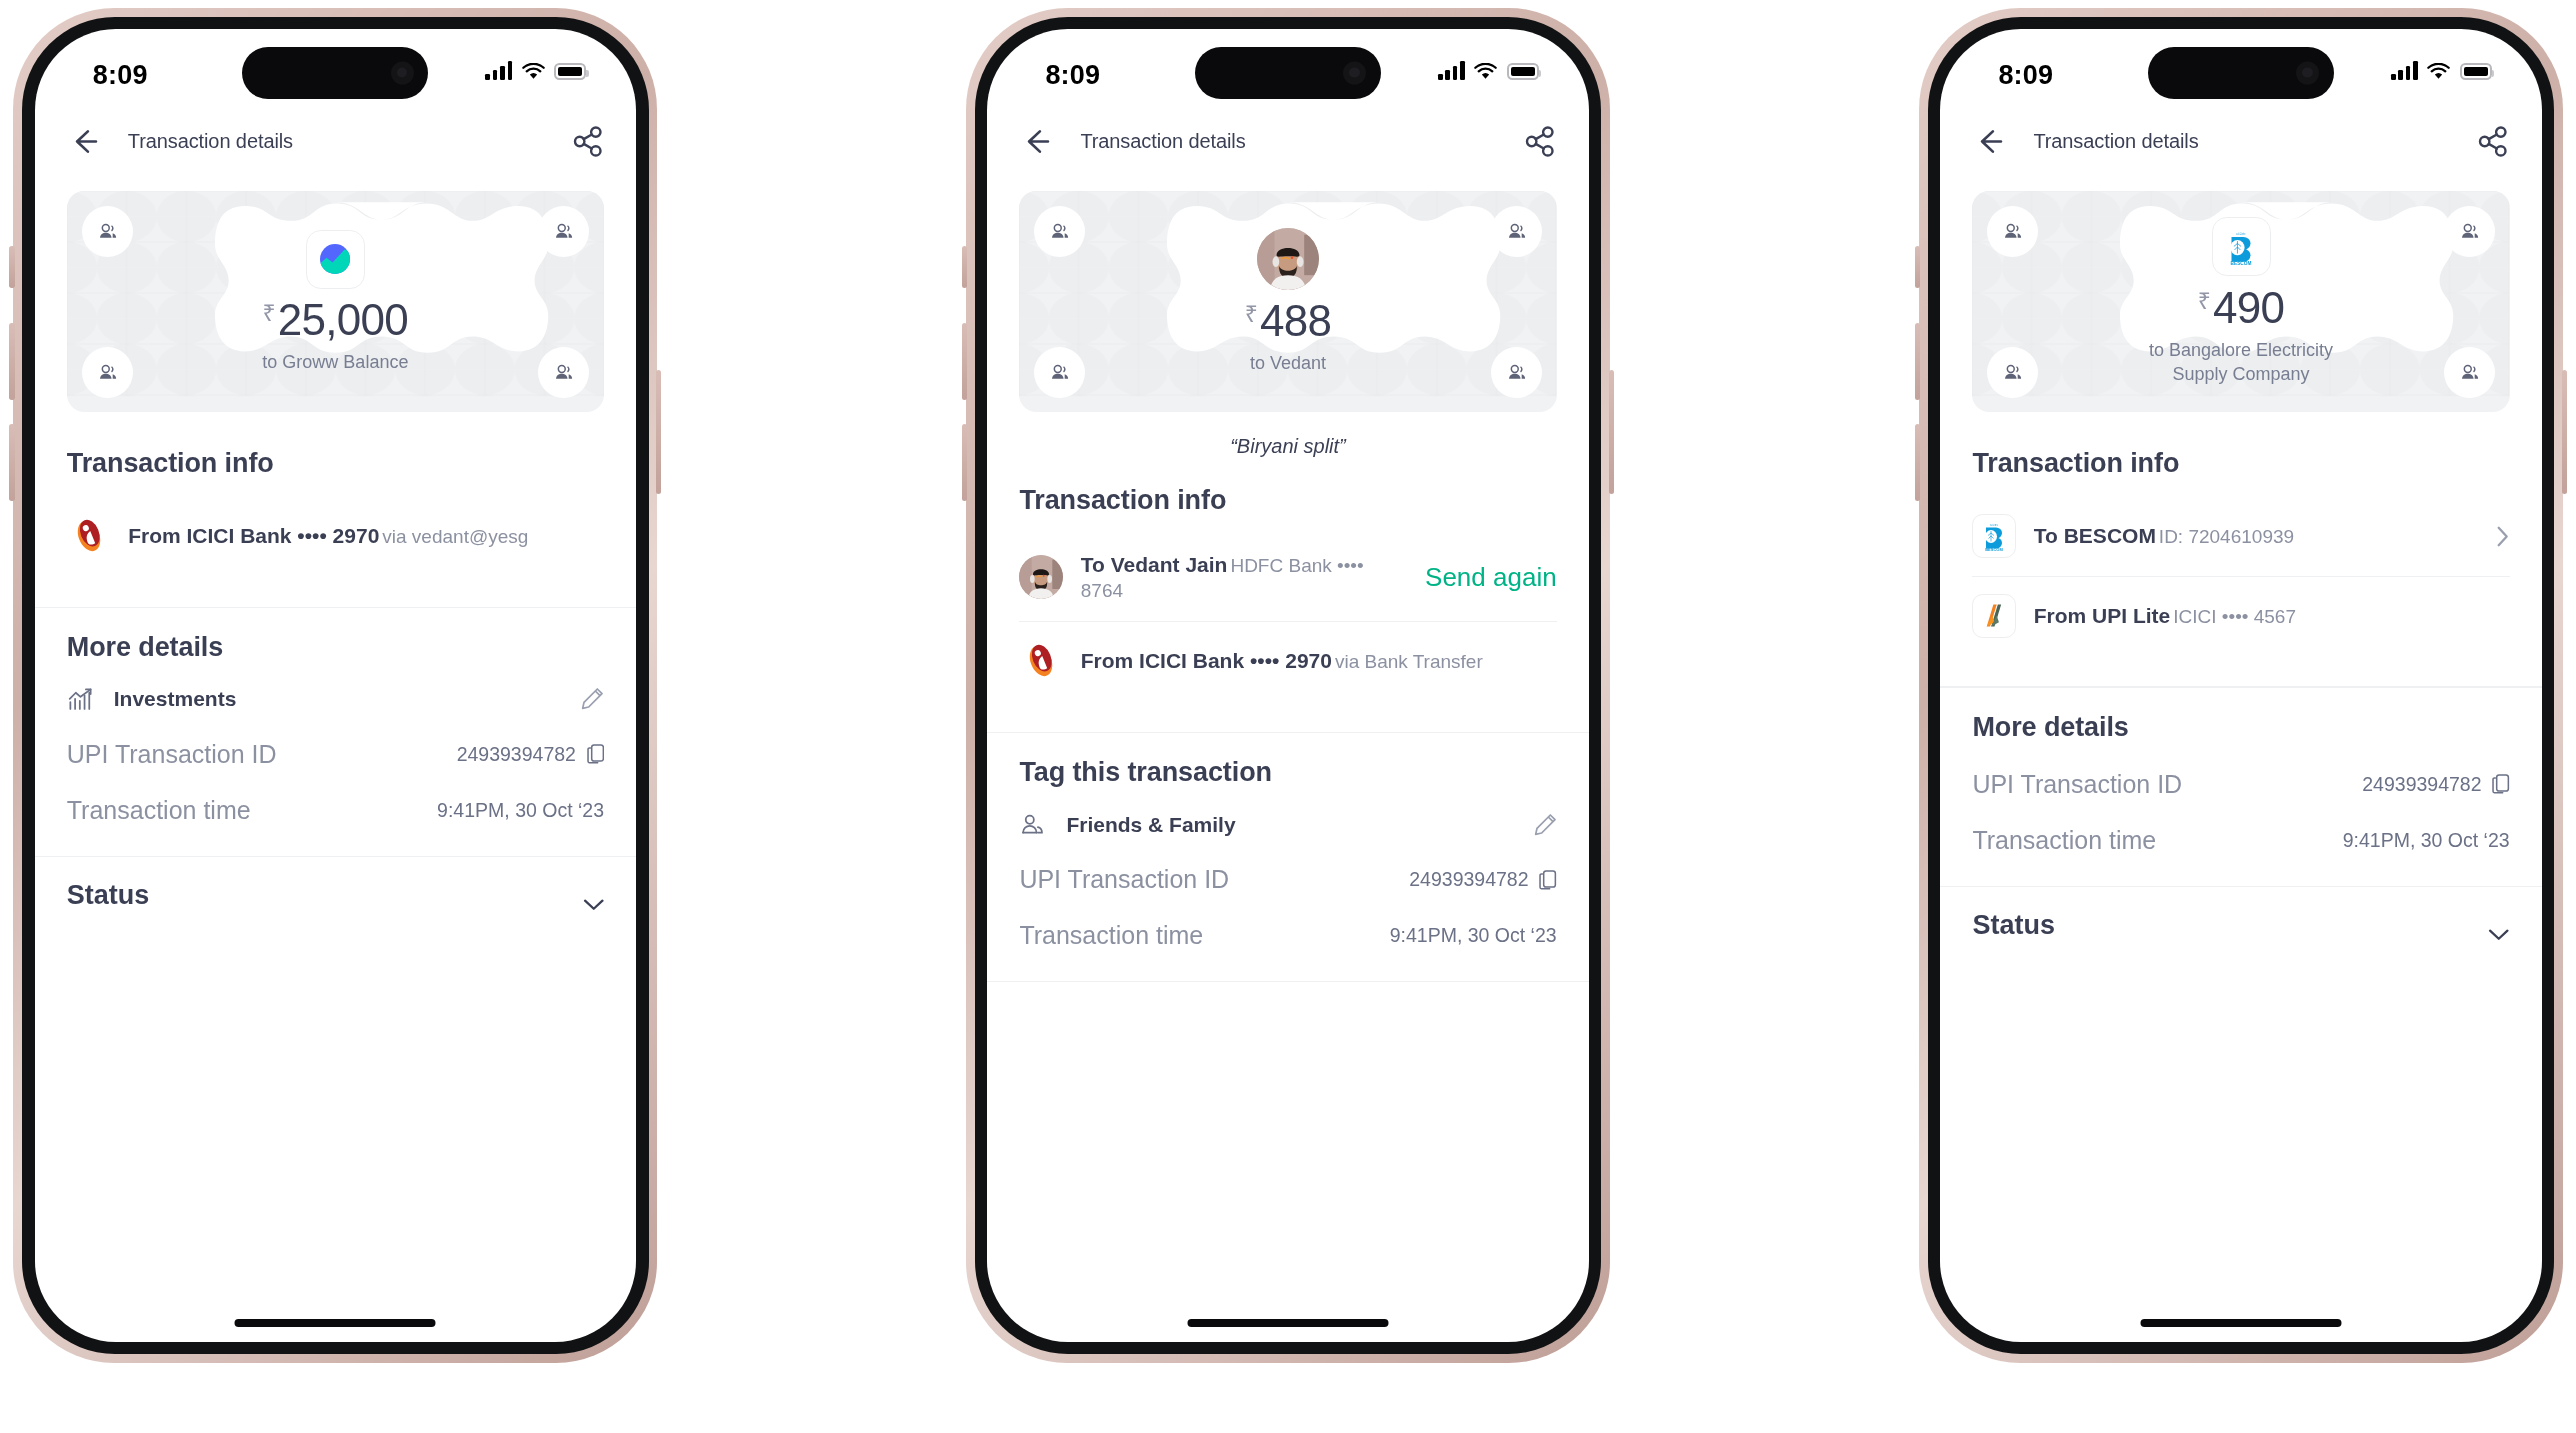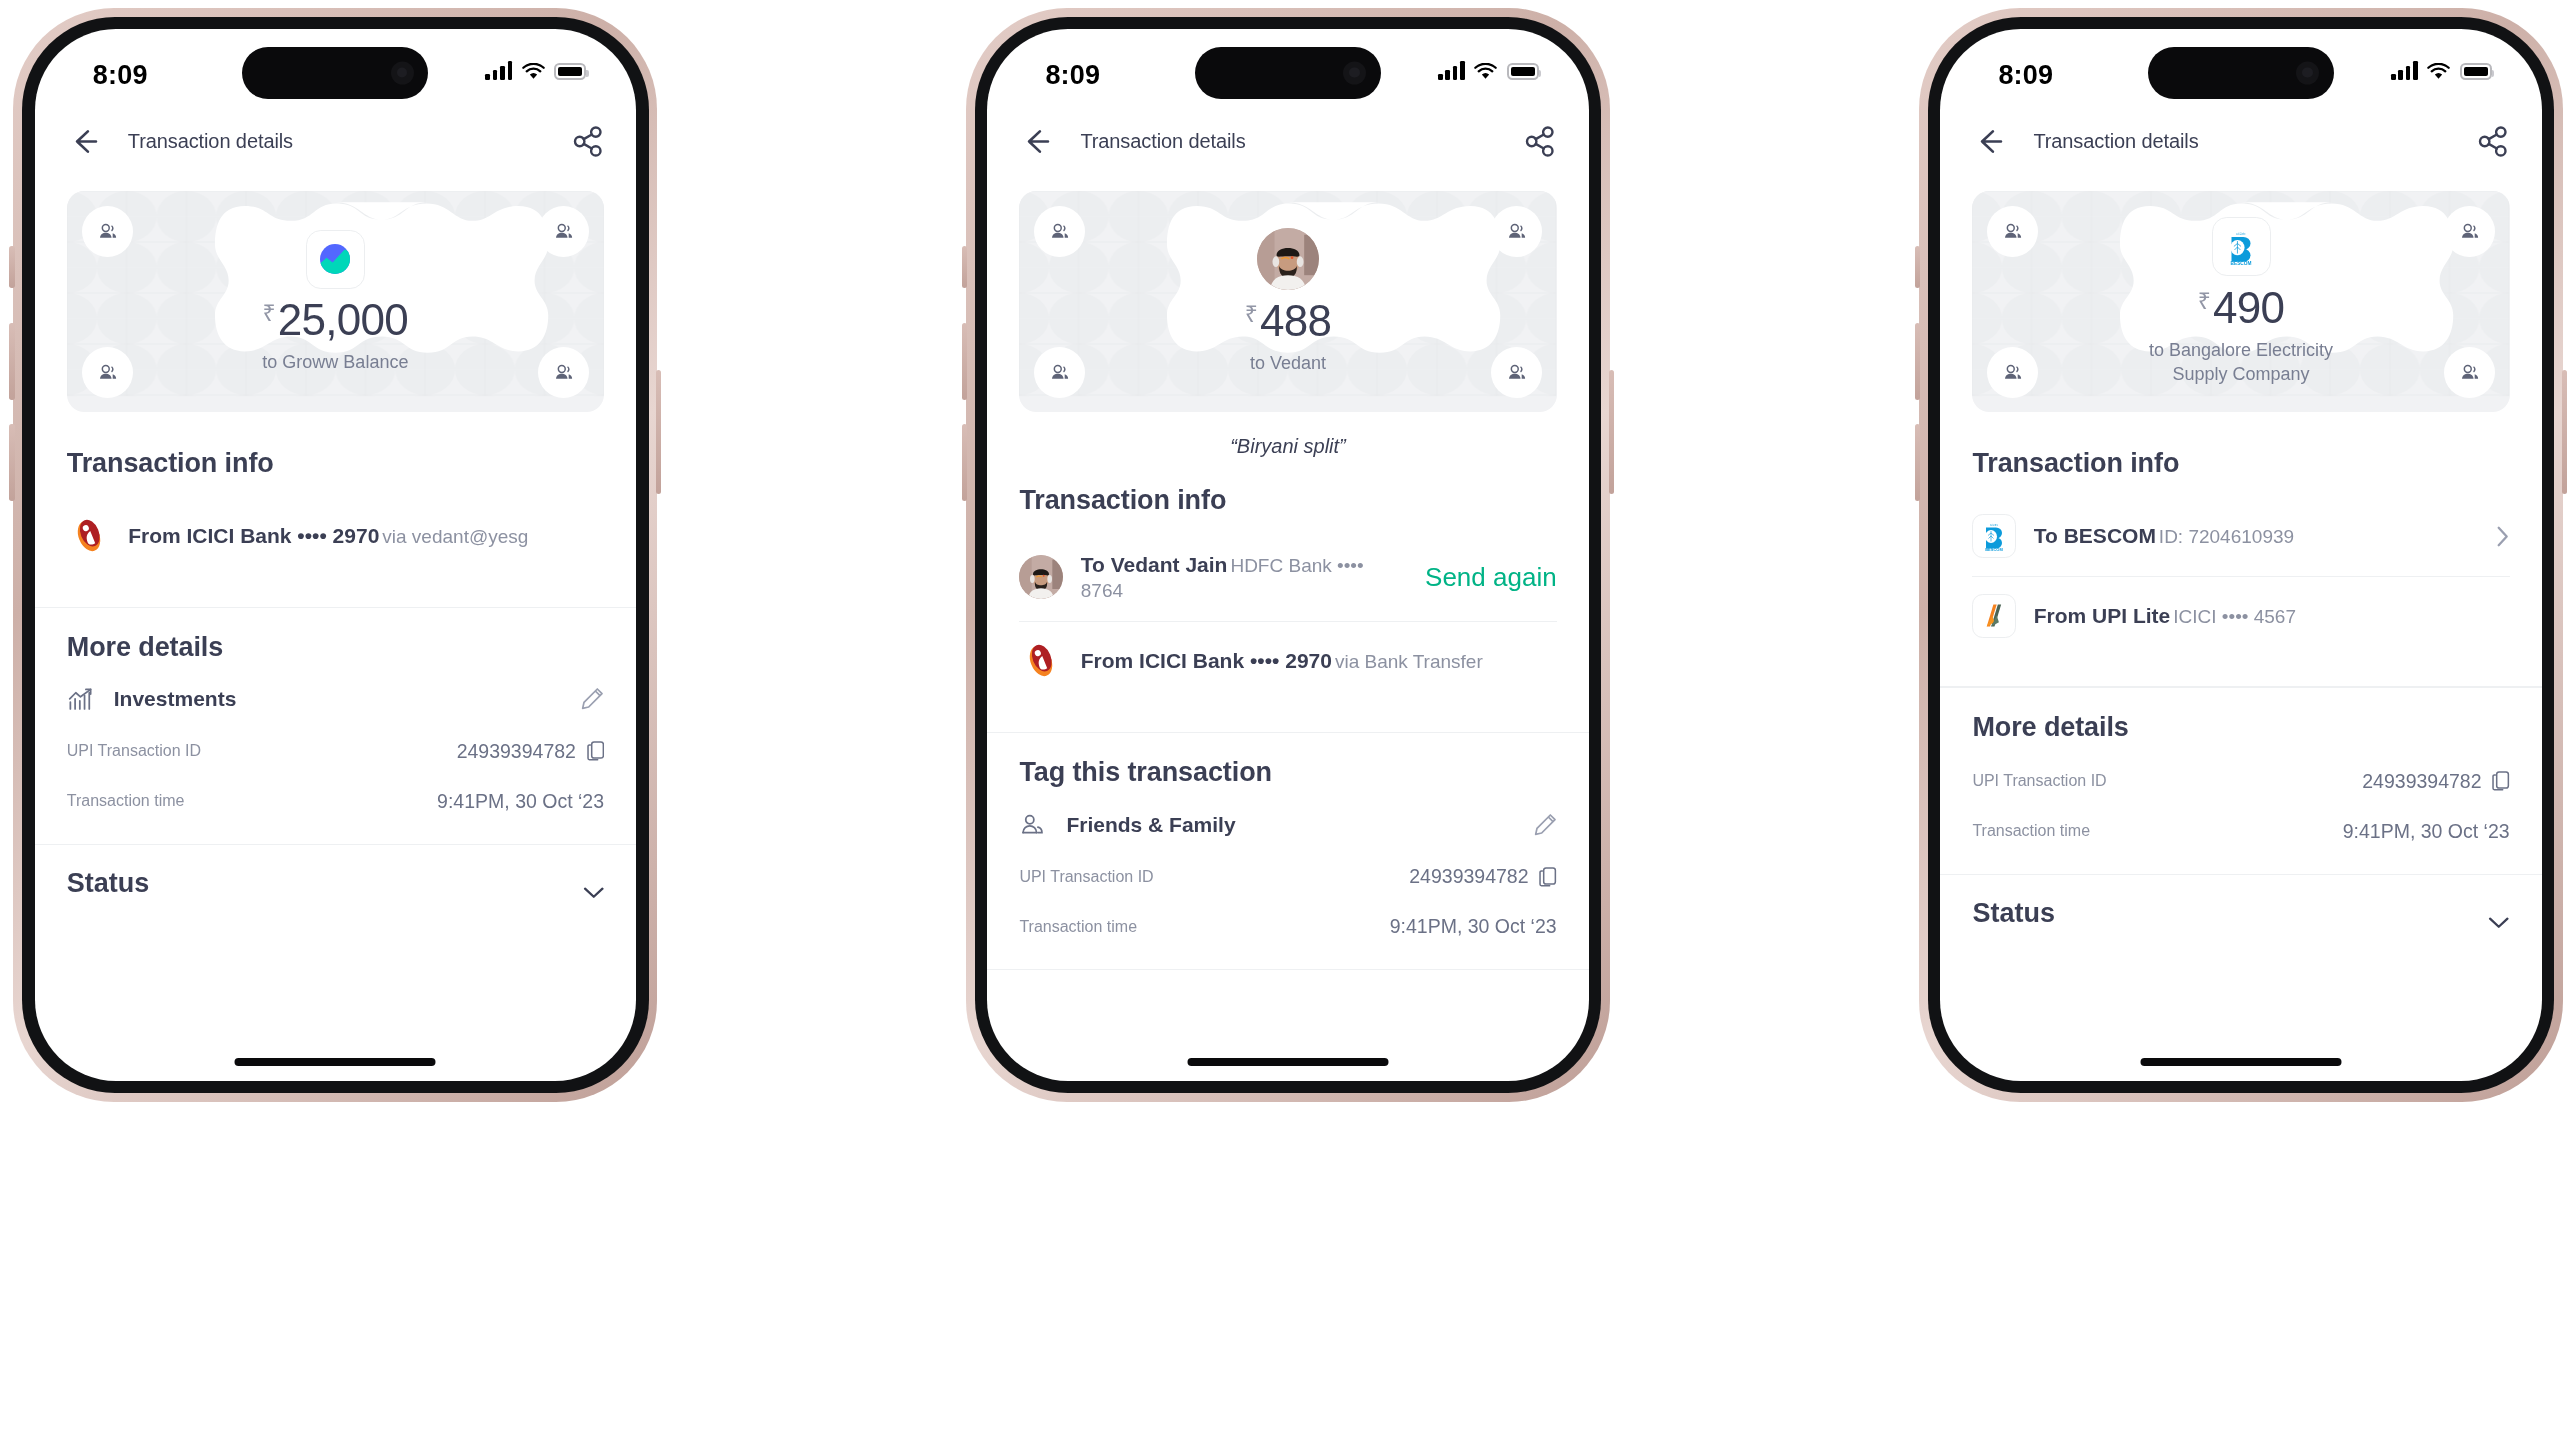--- a/index.html
+++ b/index.html
@@ -7,21 +7,21 @@
     width: 2576px; height: 1434px;
     background: #ffffff;
     font-family: "Liberation Sans", sans-serif;
     overflow: hidden;
   }
   .stage { position: relative; width: 2576px; height: 1434px; }
 
   
   .phone {
     position: absolute;
-    width: 644px; height: 1094px;
+    width: 644px; height: 1355px;
     border-radius: 101px;
     background: linear-gradient(135deg,#e3cdc7 0%,#cdb0a8 35%,#e8d6d1 60%,#bf9f97 100%);
     padding: 8.7px;
   }
   .phone-inner {
     width: 100%; height: 100%;
     border-radius: 93px;
     background: #111214;
     padding: 12.7px;
     position: relative;
@@ -194,21 +194,21 @@
     padding: 0 32px; margin-top: 23px; gap: 20px;
   }
   .md-ico { width: 27px; height: 27px; flex: none; }
   .md-label { font-size: 21px; font-weight: 700; color: #3b3f54; }
   .md-edit { margin-left: auto; width: 24px; height: 24px; }
 
   .kv {
     display: flex; align-items: center;
     padding: 0 32px; margin-top: 27px;
   }
-  .kv-k { font-size: 16px; color: #8c91a1; }
+  .kv-k { font-size: 25px; color: #8c91a1; }
   .kv-v {
     margin-left: auto; font-size: 19.5px; color: #6b7186;
     display: flex; align-items: center; gap: 10.7px;
   }
   .copy-ico { width: 17.4px; height: 20px; }
 
   .divider-lg { height: 1.3px; background: #eef0f2; margin: 31px 0 0; }
 
   .status-bar-sec {
     display: flex; align-items: flex-end;

